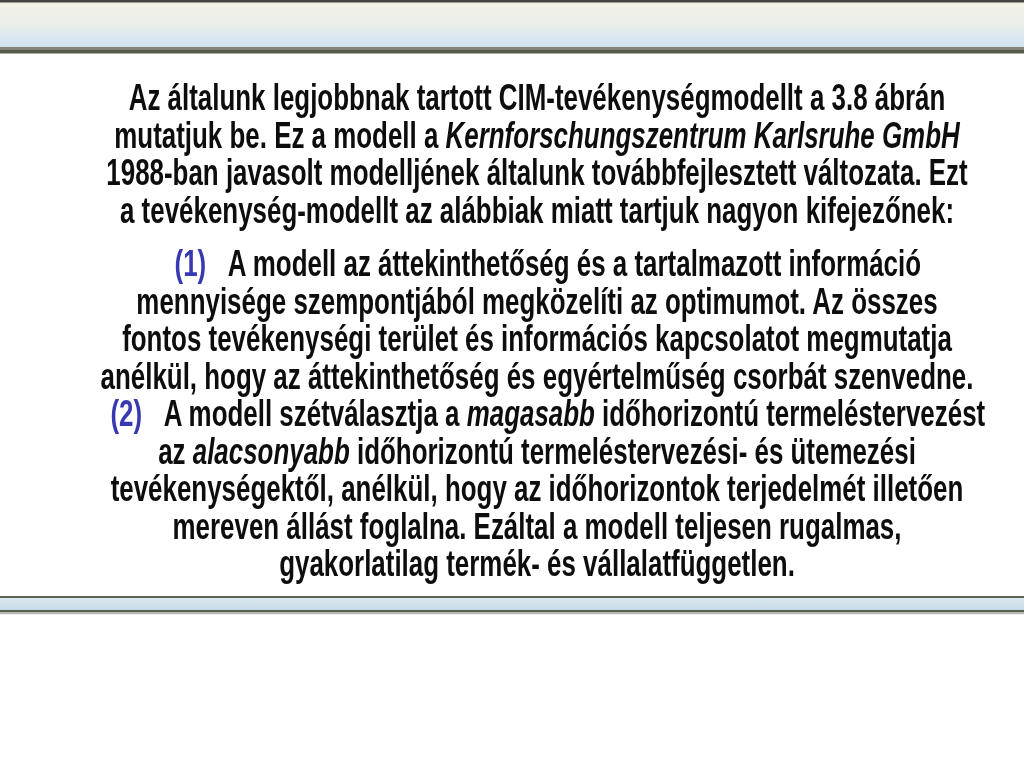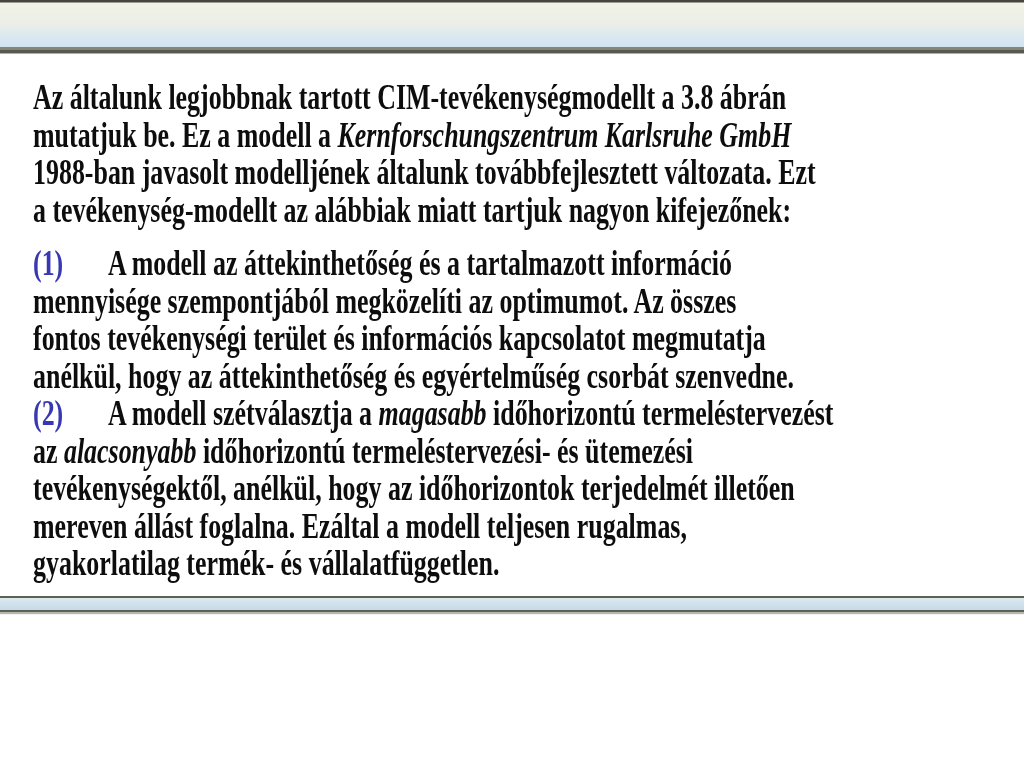--- a/index.html
+++ b/index.html
@@ -6,21 +6,22 @@
     margin: 0;
     padding: 0;
     background: #ffffff;
   }
   #slide {
     position: relative;
     width: 1024px;
     height: 664px;
     background: #ffffff;
     overflow: hidden;
-    font-family: Liberation Serif, serif;
+    font-family: Liberation Sans, sans-serif;
+    text-align: center;
   }
 
   
   .top-band {
     position: absolute;
     top: 0; left: 0; right: 0;
     height: 48px;
     background: linear-gradient(180deg, #f3f2e4 0%, #ebefe9 45%, #d9e7f0 75%, #cfe2f1 100%);
     border-top: 2px solid #45453f;
     border-bottom: 3px solid #575b4d;

